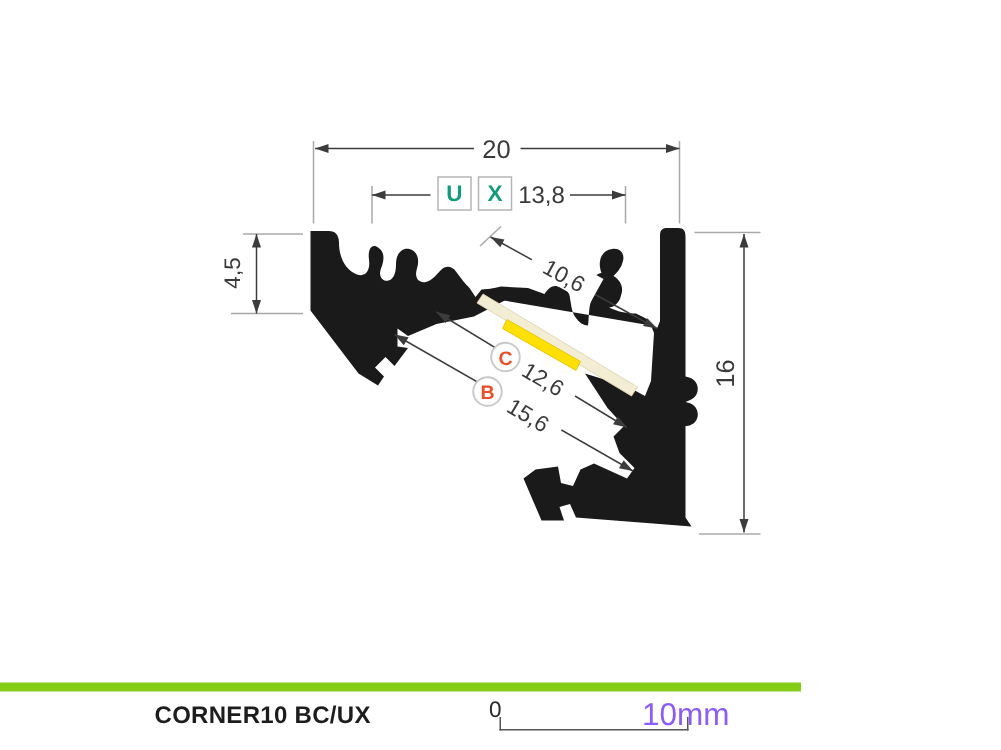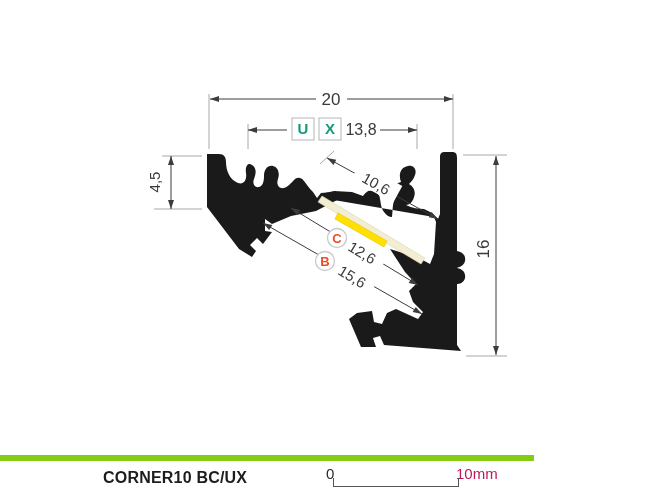--- a/index.html
+++ b/index.html
@@ -20,22 +20,22 @@
   .product-name{
     position:absolute;left:103px;top:8px;
     font-size:16px;font-weight:600;color:#1d1d1d;
     letter-spacing:0.2px;
   }
   .scale-zero{
     position:absolute;left:326px;top:4px;
     font-size:15px;color:#2b2b2b;
   }
   .scale-end{
-    position:absolute;left:456px;top:4px;
-    font-size:15px;color:#be185d;
+    position:absolute;left:428px;top:4px;
+    font-size:21px;color:#8b5cf6;
   }
   .scale-bracket{
     position:absolute;left:333px;top:17px;width:124px;height:8px;
     border-left:1px solid #555;border-right:1px solid #555;border-bottom:1px solid #555;
   }
 </style>
 </head>
 <body>
 
 <div class="stage">

